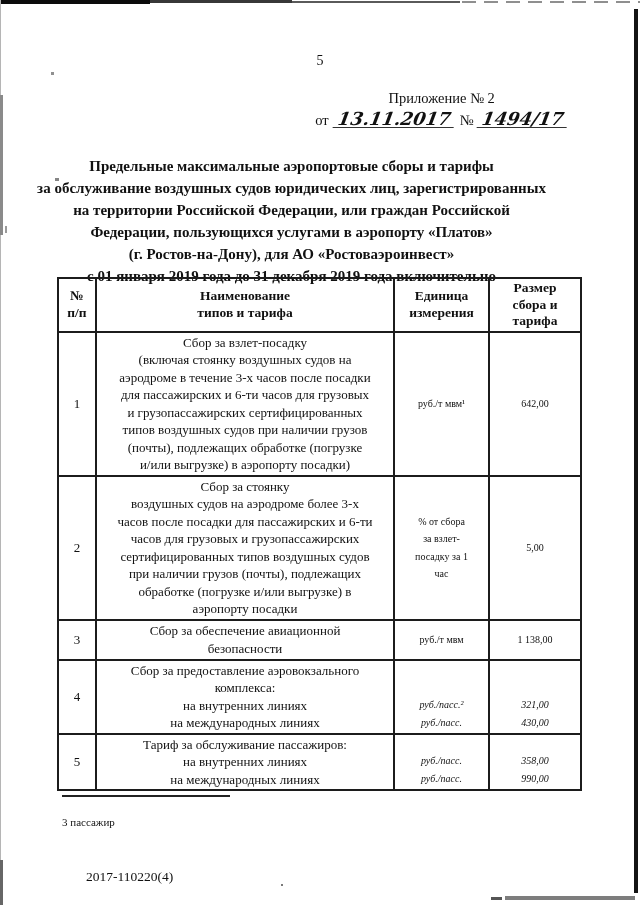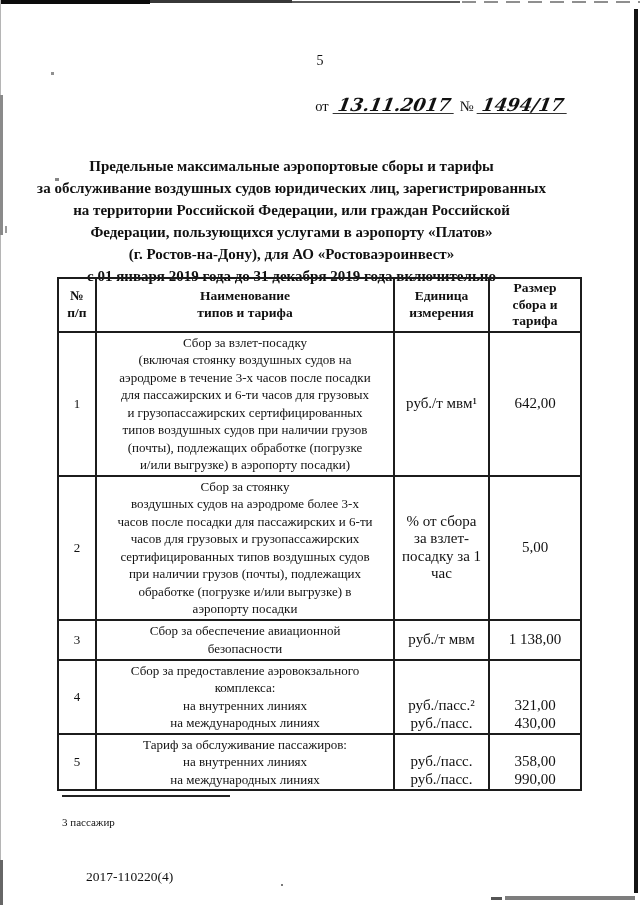--- a/index.html
+++ b/index.html
@@ -38,21 +38,21 @@
     position:absolute;left:0;top:53px;width:640px;
     text-align:center;font-size:14px;
   }
   .annex{
     position:absolute;top:88px;right:72px;
     text-align:center;font-size:14.5px;line-height:21px;
     white-space:nowrap;
   }
   .annex-from{
     display:flex;align-items:baseline;justify-content:center;
-    gap:5px;margin-top:8px;
+    gap:5px;margin-top:1px;
   }
   .hand{
     display:inline-block;
     font-family:"DejaVu Serif",serif;
     font-style:italic;font-weight:bold;
     font-size:18px;line-height:14px;
     transform:skewX(-10deg);
     border-bottom:1.5px solid #333;
     padding:0 4px 1px 4px;
     min-width:86px;text-align:center;
@@ -83,22 +83,22 @@
   }
   table.tariff th{
     font-size:13.5px;line-height:16.5px;font-weight:bold;
   }
   tr.h-head{height:53px;}
   tr.h-r1{height:140px;}
   tr.h-r2{height:142px;}
   tr.h-r3{height:40px;}
   tr.h-r4{height:72px;}
   tr.h-r5{height:54px;}
-  .vb{vertical-align:bottom !important;line-height:18px !important;padding-bottom:1px !important;}
-  td.c-unit,td.c-size{font-size:15px;}
+  .vb{vertical-align:bottom !important;line-height:18px !important;padding-bottom:1px !important;font-style:italic;}
+  td.c-unit,td.c-size{font-size:10px;}
 
   
   .fn-rule{
     position:absolute;left:62px;top:795px;
     width:168px;height:2px;background:#222;
   }
   .fn{
     position:absolute;left:62px;
     font-size:11px;line-height:14px;
   }
@@ -126,20 +126,21 @@
   <div class="art art-bottom-bar"></div>
   <div class="art art-bottom-tick"></div>
   <div class="art sp1"></div>
   <div class="art sp2"></div>
   <div class="art sp3"></div>
   <div class="art sp4"></div>
 
   <div class="page-number">5</div>
 
   <div class="annex">
+    <div>Приложение № 2</div>
     <div class="annex-from">
       <span>от</span>
       <span class="hand">13.11.2017</span>
       <span>№</span>
       <span class="hand hand-no">1494/17</span>
     </div>
   </div>
 
   <div class="title">Предельные максимальные аэропортовые сборы и тарифы
 за обслуживание воздушных судов юридических лиц, зарегистрированных

